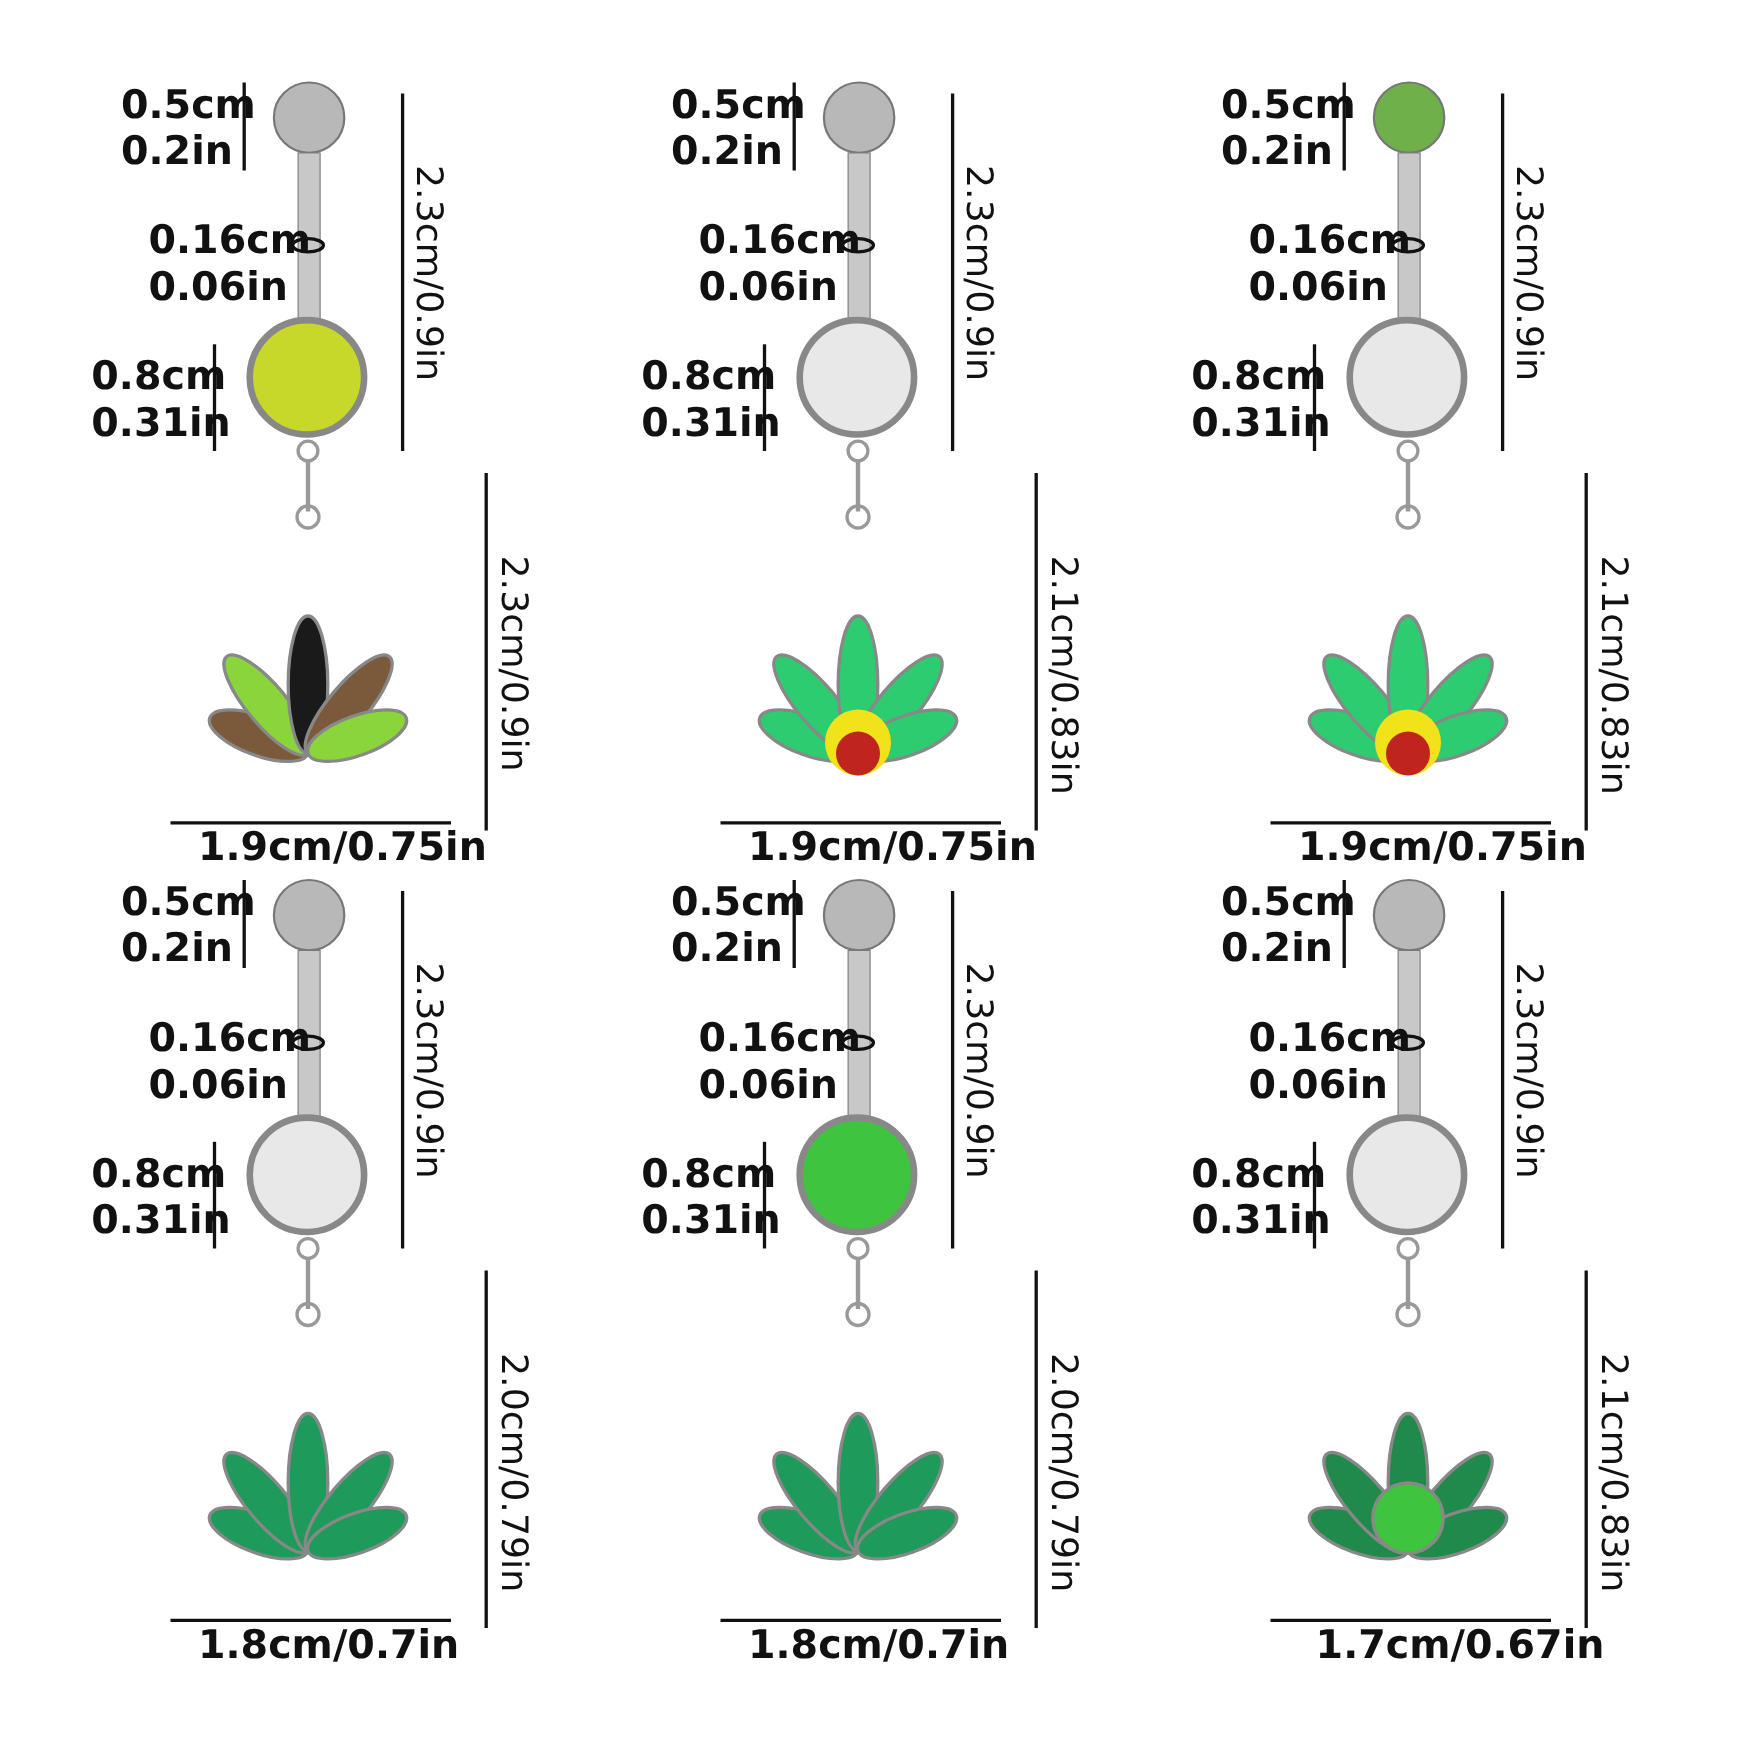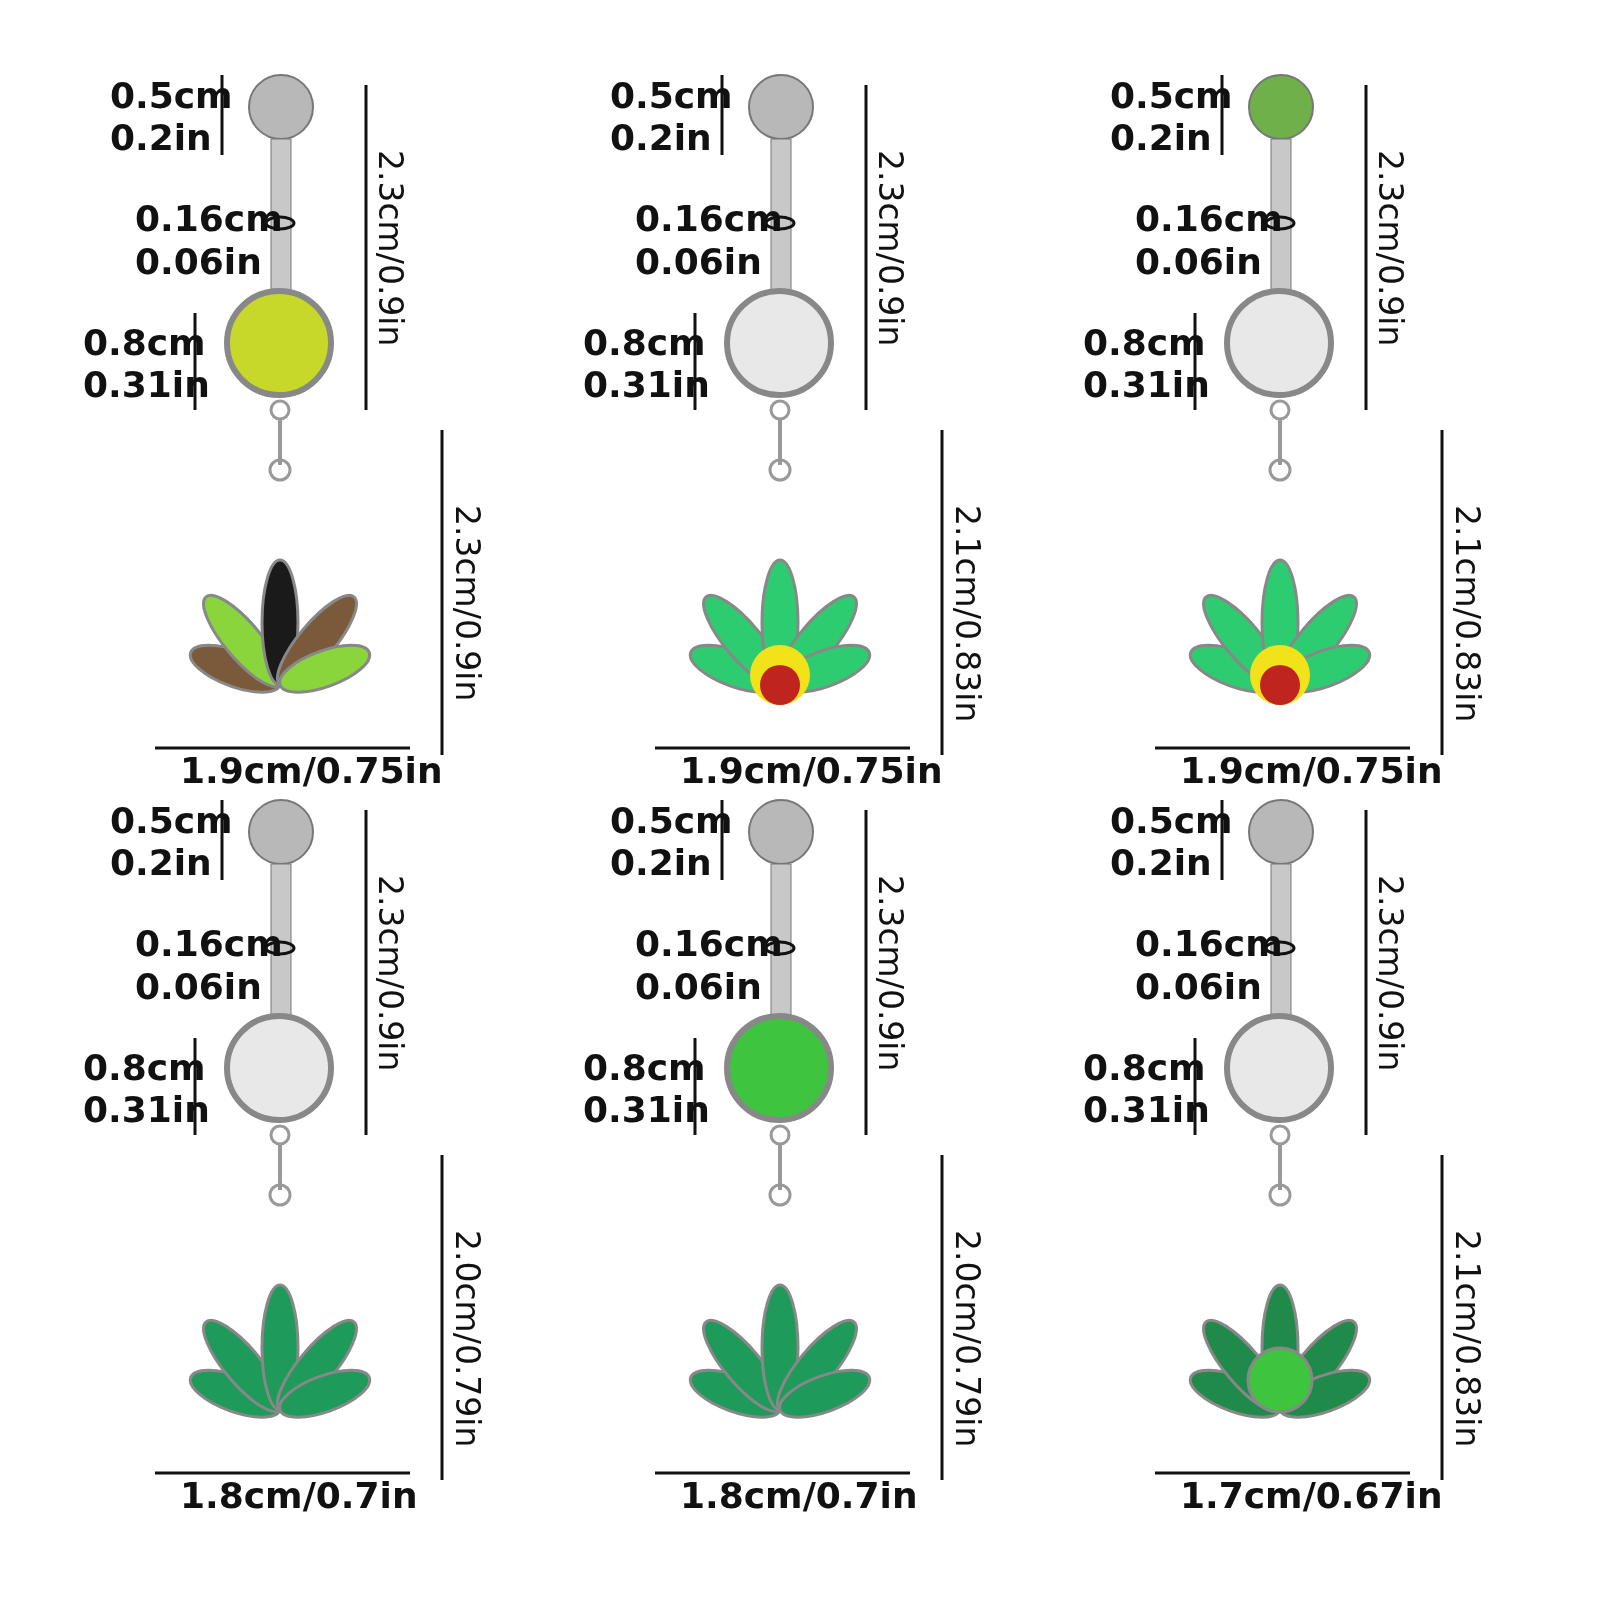--- a/index.html
+++ b/index.html
@@ -213,15 +213,15 @@
     </g>
   </svg>
   <div class="lbl" style="left:110px;top:30px">0.5cm</div>
       <div class="lbl" style="left:110px;top:72px">0.2in</div>
   <div class="lbl" style="left:135px;top:153px">0.16cm</div>
       <div class="lbl" style="left:135px;top:196px">0.06in</div>
   <div class="lbl" style="left:83px;top:277px">0.8cm</div>
       <div class="lbl" style="left:83px;top:319px">0.31in</div>
   <div class="vlbl" style="left:410px;top:105px">2.3cm/0.9in</div>
       <div class="vlbl" style="left:487px;top:460px">2.1cm/0.83in</div>
-  <div class="lbl" style="left:180px;top:705px">1.7cm/0.67in</div>
+  <div class="lbl" style="left:196px;top:705px">1.7cm/0.67in</div>
     </div>
   </div>
 
 </body></html>

